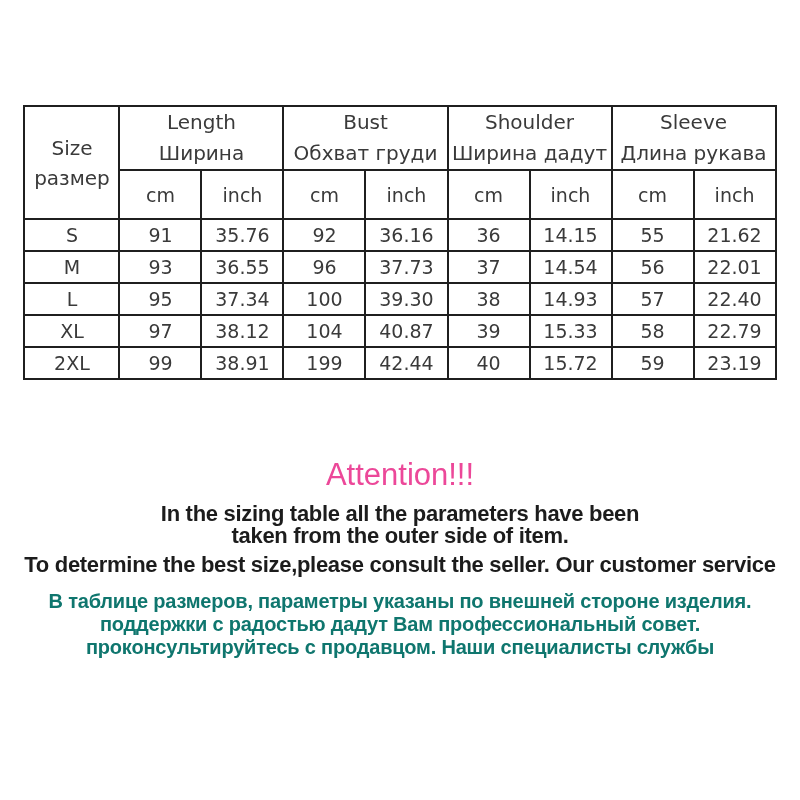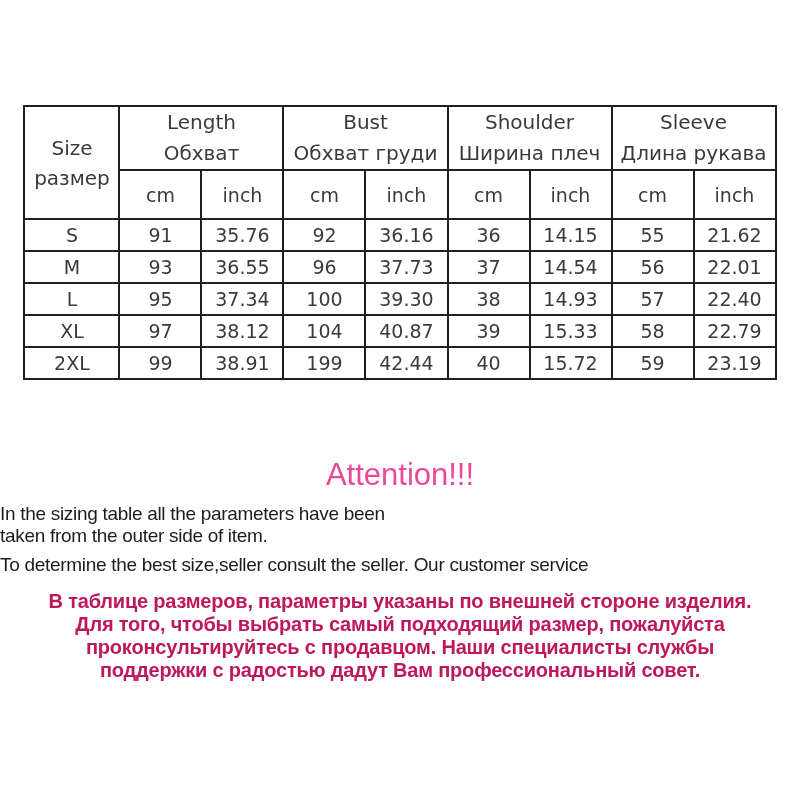--- a/index.html
+++ b/index.html
@@ -40,44 +40,44 @@
   .attention-en-title {
     margin-top: 76px;
     text-align: center;
     font-size: 31px;
     font-weight: 400;
     color: #ec4899;
     line-height: 1.2;
     font-family: "Liberation Sans", sans-serif;
   }
   .en-par {
-    text-align: left;
-    font-weight: 400;
-    font-size: 19px;
+    text-align: center;
+    font-weight: 700;
+    font-size: 22px;
     line-height: 22px;
     color: #1c1c1c;
     letter-spacing: -0.3px;
   }
   .en-par-1 { margin-top: 10px; }
   .en-par-2 { margin-top: 7px; }
   .attention-ru-title {
     margin-top: 26px;
     text-align: center;
     font-size: 27px;
     font-weight: 700;
     color: #d32422;
     line-height: 1.2;
   }
   .ru-par {
     margin-top: 14px;
     text-align: center;
     font-weight: 700;
     font-size: 20px;
     line-height: 23px;
-    color: #be185d;
+    color: #0f766e;
     letter-spacing: -0.2px;
   }
 </style>
 </head>
 <body>
 
 <div class="page">
 
   <table class="size-table">
     <colgroup>
@@ -92,29 +92,29 @@
         <col class="c-val">
     </colgroup>
     <thead>
       <tr>
         <th rowspan="2" class="size-head">
           <span class="line">Size</span>
           <span class="line">размер</span>
         </th>
         <th colspan="2" class="group-head">
           <span class="line">Length</span>
-          <span class="line">Обхват</span>
+          <span class="line">Ширина</span>
         </th>
         <th colspan="2" class="group-head">
           <span class="line">Bust</span>
           <span class="line">Обхват груди</span>
         </th>
         <th colspan="2" class="group-head">
           <span class="line">Shoulder</span>
-          <span class="line">Ширина плеч</span>
+          <span class="line">Ширина дадут</span>
         </th>
         <th colspan="2" class="group-head">
           <span class="line">Sleeve</span>
           <span class="line">Длина рукава</span>
         </th>
       </tr>
       <tr class="unit-row">
         <th>cm</th>
         <th>inch</th>
         <th>cm</th>
@@ -185,24 +185,23 @@
   </table>
 
   <div class="attention-en-title">Attention!!!</div>
 
   <div class="en-par en-par-1">
     <div>In the sizing table all the parameters have been</div>
     <div>taken from the outer side of item.</div>
   </div>
 
   <div class="en-par en-par-2">
-    <div>To determine the best size,seller consult the seller. Our customer service</div>
+    <div>To determine the best size,please consult the seller. Our customer service</div>
   </div>
 
 
   <div class="ru-par">
     <div>В таблице размеров, параметры указаны по внешней стороне изделия.</div>
-    <div>Для того, чтобы выбрать самый подходящий размер, пожалуйста</div>
+    <div>поддержки с радостью дадут Вам профессиональный совет.</div>
     <div>проконсультируйтесь с продавцом. Наши специалисты службы</div>
-    <div>поддержки с радостью дадут Вам профессиональный совет.</div>
   </div>
 
 </div>
 
 </body></html>

